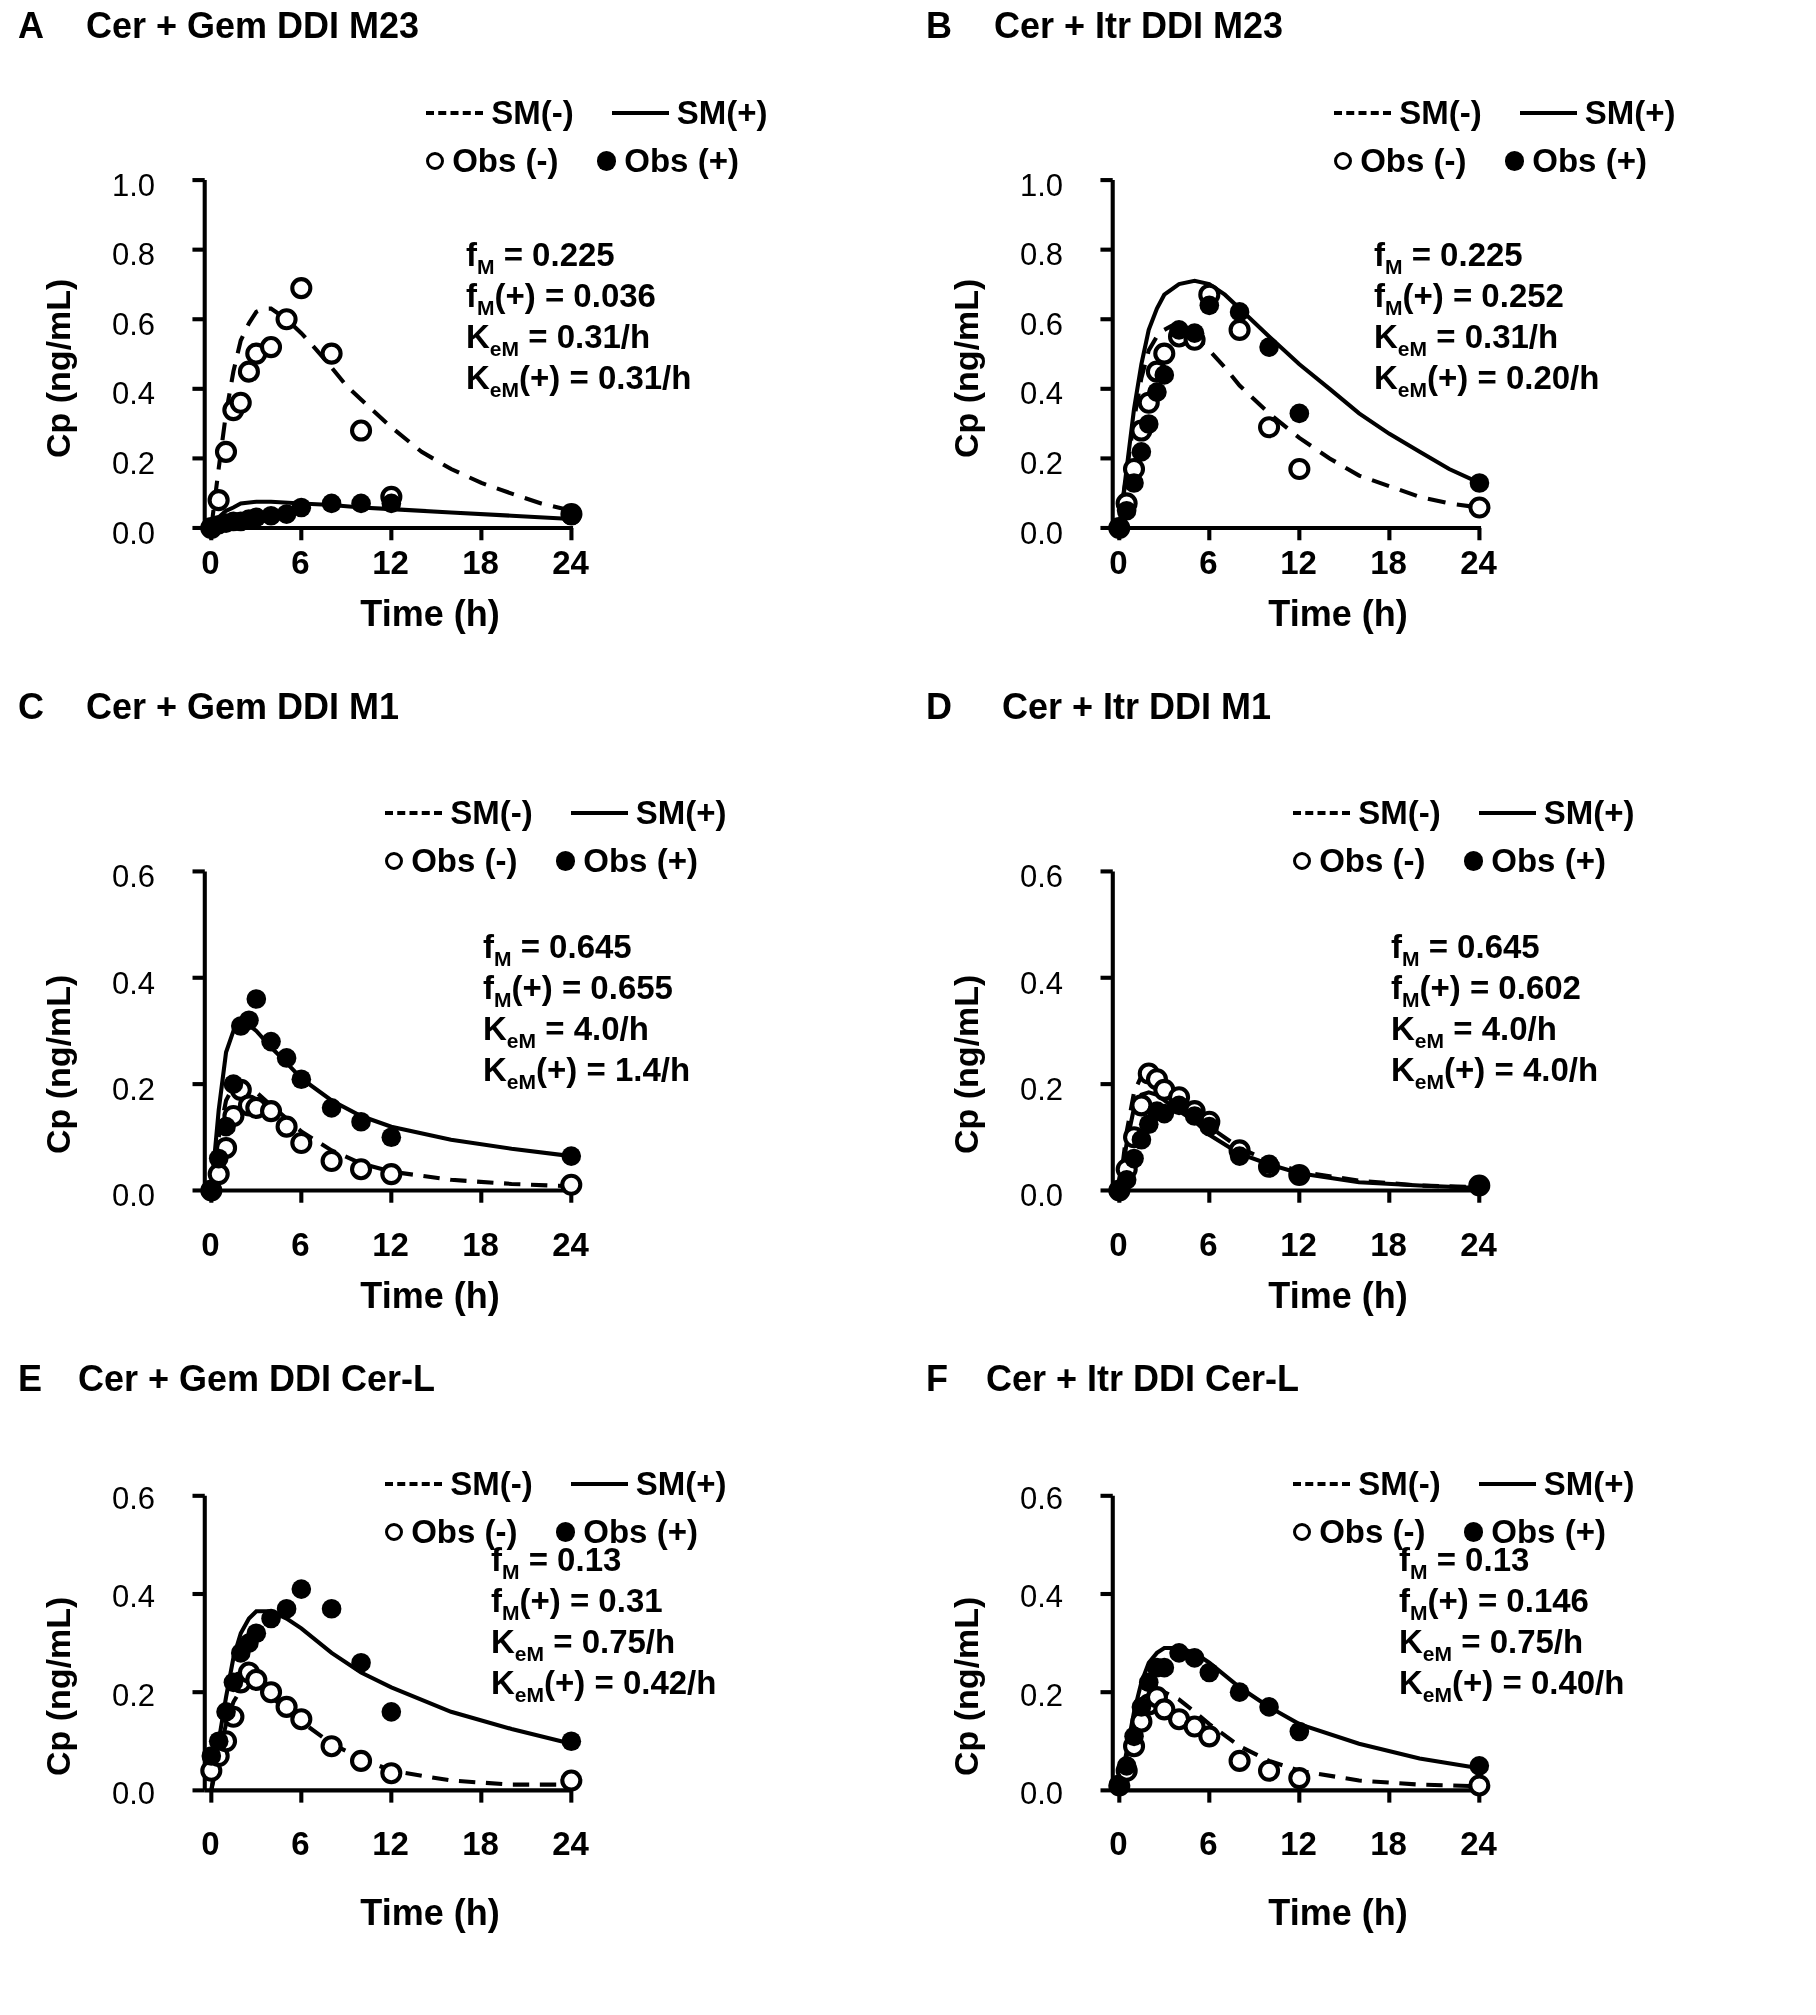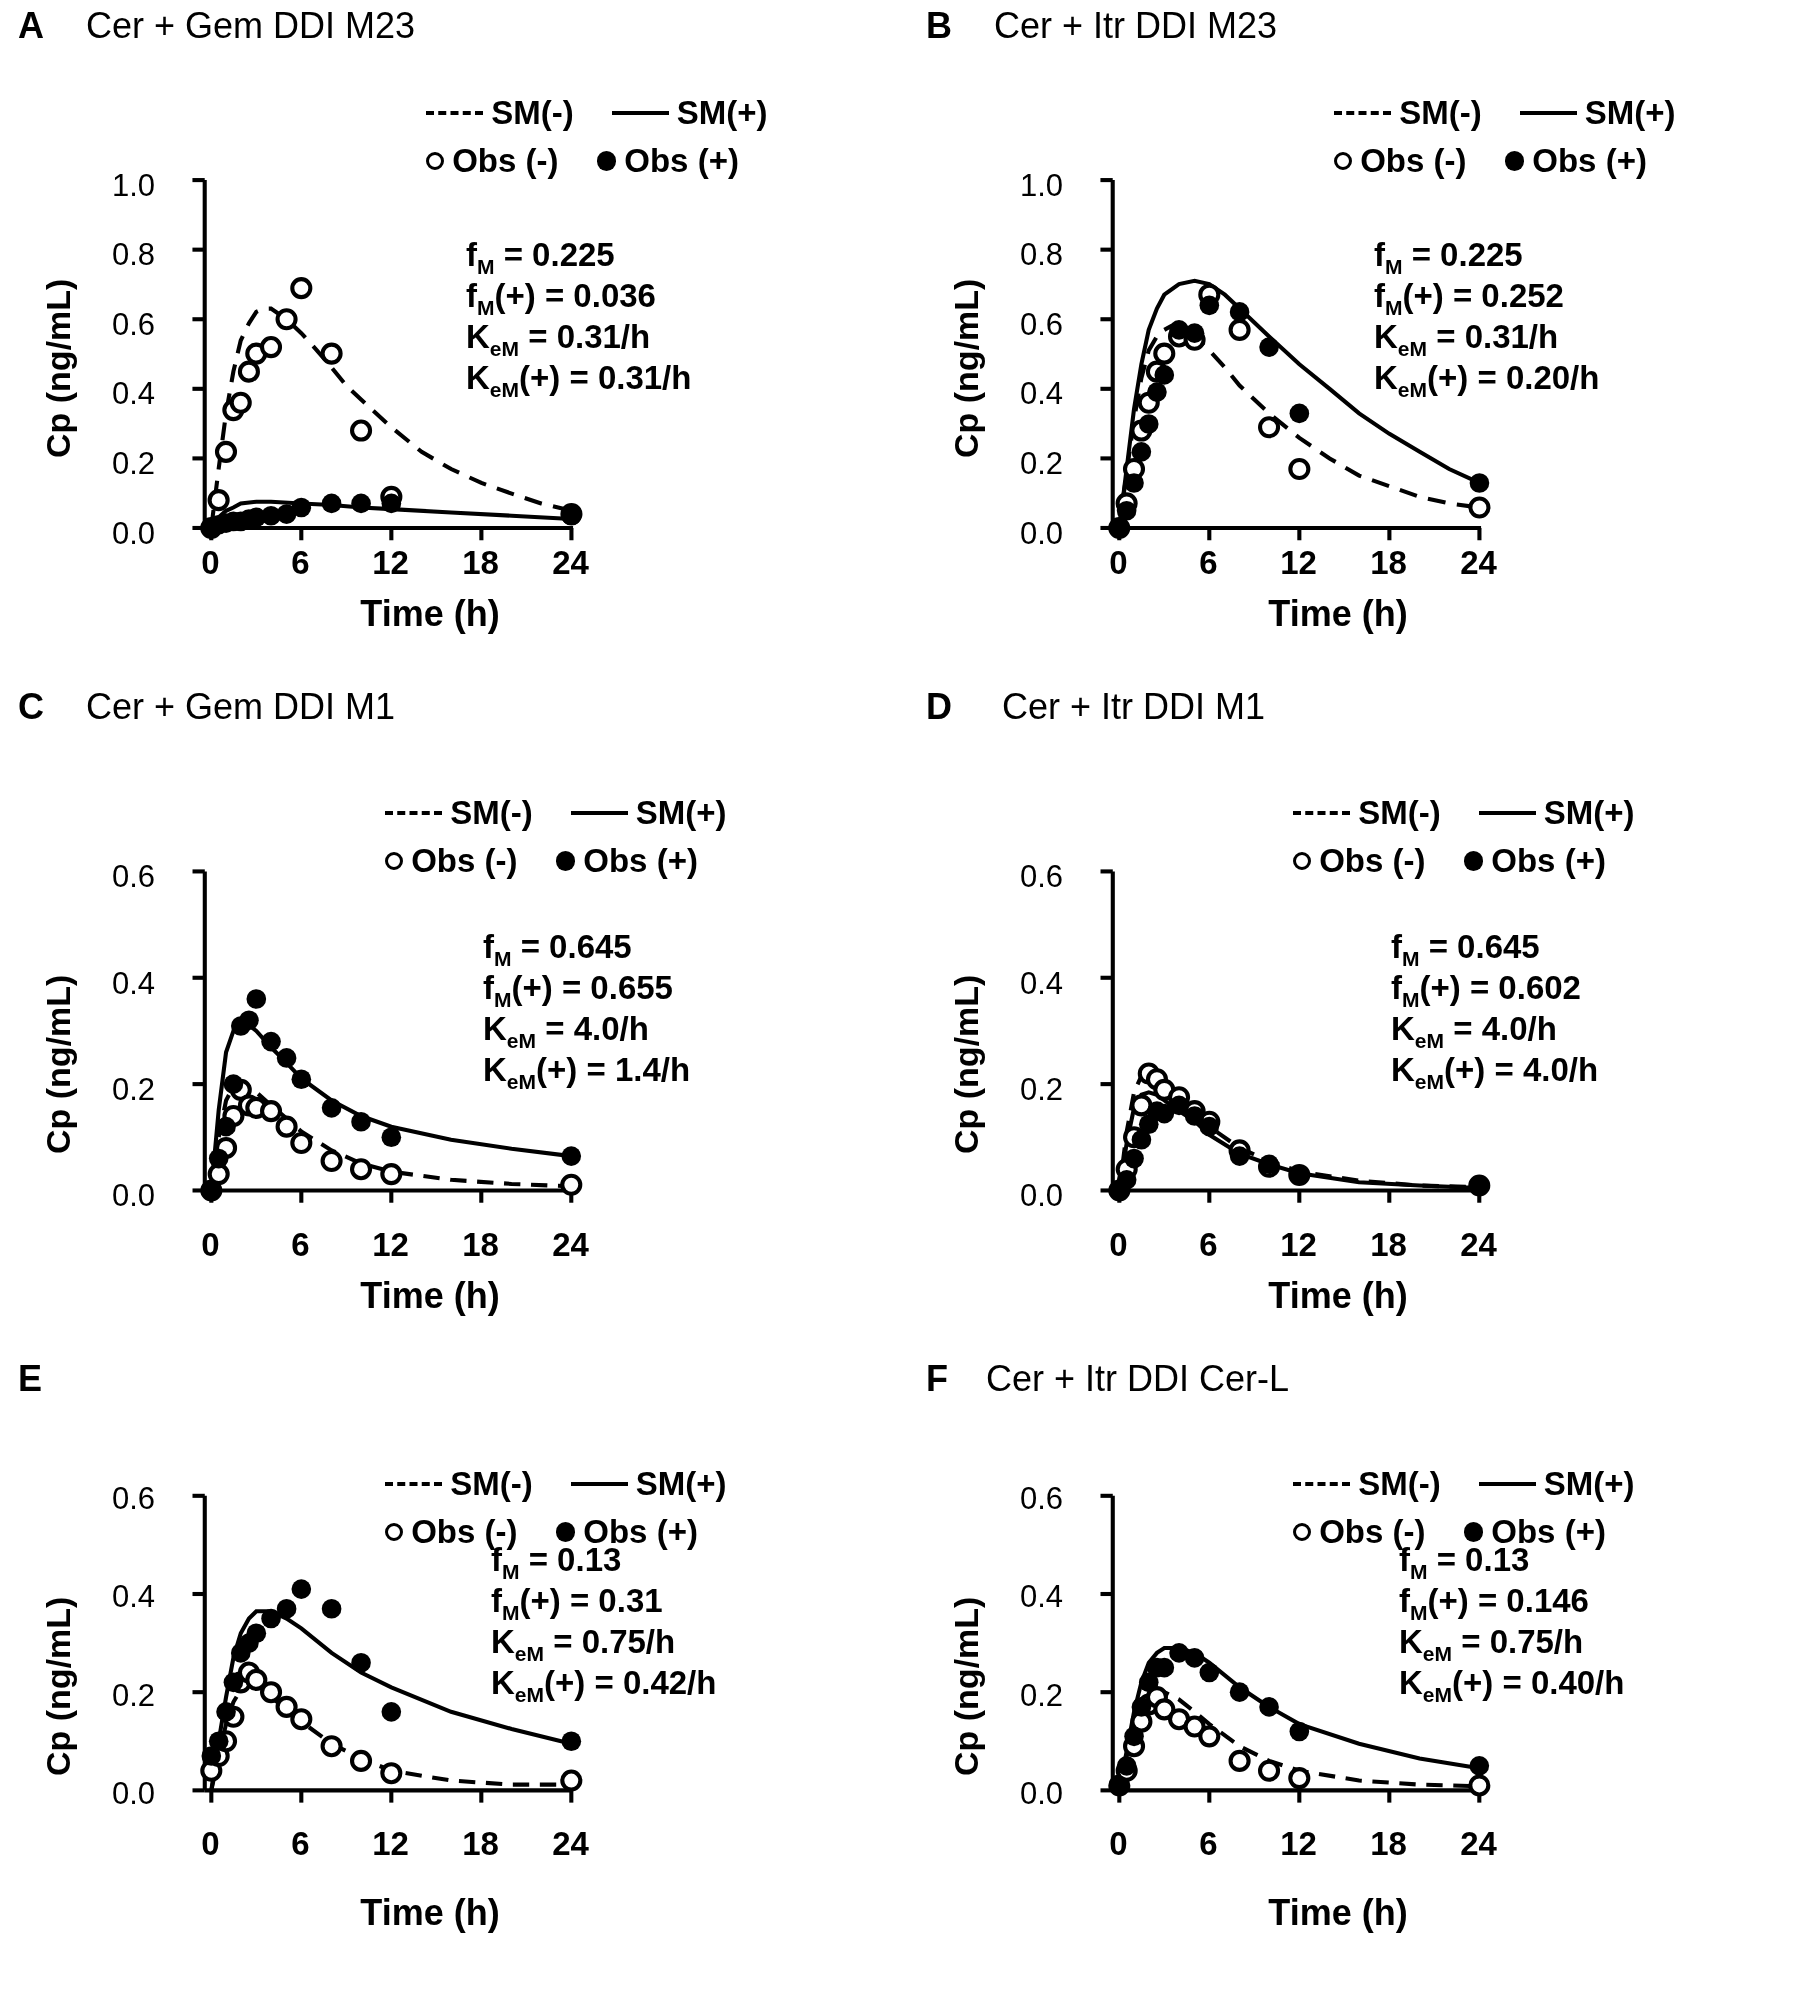--- a/index.html
+++ b/index.html
@@ -1,20 +1,20 @@
 <!DOCTYPE html>
 <html style="font-size:13px"><head>
 <meta charset="utf-8">
 <style>
   html,body{margin:0;padding:0;background:#ffffff;}
   body{width:1817px;height:2016px;font-family:"Liberation Sans",sans-serif;color:#000;}
   .grid{display:grid;grid-template-columns:908px 908px;grid-template-rows:671px 671px 673px;width:1817px;height:2016px;}
   .panel{position:relative;}
   .plabel{position:absolute;font-weight:bold;font-size:36px;letter-spacing:0px;}
-  .ptitle{position:absolute;font-weight:normal;font-size:36px;}
+  .ptitle{position:absolute;font-weight:bold;font-size:36px;}
   .legend{position:absolute;font-weight:bold;font-size:33px;}
   .leg-row{display:flex;align-items:center;gap:11.5px;}
   .leg-item{display:flex;align-items:center;gap:8.2px;}
   .dashline{display:inline-block;width:57px;height:0;border-top:4.1px dashed #000;}
   .solidline{display:inline-block;width:57px;height:0;border-top:4.1px solid #000;}
   .ocirc{display:inline-block;width:18px;height:18px;border:3.3px solid #000;border-radius:50%;background:#fff;box-sizing:border-box;}
   .fcirc{display:inline-block;width:19.6px;height:19.6px;border-radius:50%;background:#000;}
   .params{position:absolute;font-weight:bold;font-size:33px;line-height:1.12;white-space:nowrap;}
   .params sub{font-size:21px;font-weight:bold;}
   .ylab{position:absolute;font-weight:bold;font-size:34px;transform:rotate(-90deg);transform-origin:left top;white-space:nowrap;}
@@ -429,20 +429,21 @@
           <circle cx="405" cy="593" r="12"></circle>
           <circle cx="441" cy="603" r="12"></circle>
         <circle cx="478" cy="616" r="12"></circle>
           <circle cx="698" cy="629" r="12"></circle>
       </g>
     </svg>
   </div>
 
   <div class="panel">
     <div class="plabel" style="left:18px;top:16.4px;">E</div>
+    <div class="ptitle" style="left:78px;top:16.4px;">Cer + Gem DDI   Cer-L</div>
 
     <div class="legend" style="left:385px;top:123px;">
       <div class="leg-row" style="gap:38px;">
         <div class="leg-item">
             <span class="dashline"></span>
             <span>SM(-)</span>
           </div>
         <div class="leg-item">
             <span class="solidline"></span>
             <span>SM(+)</span>

